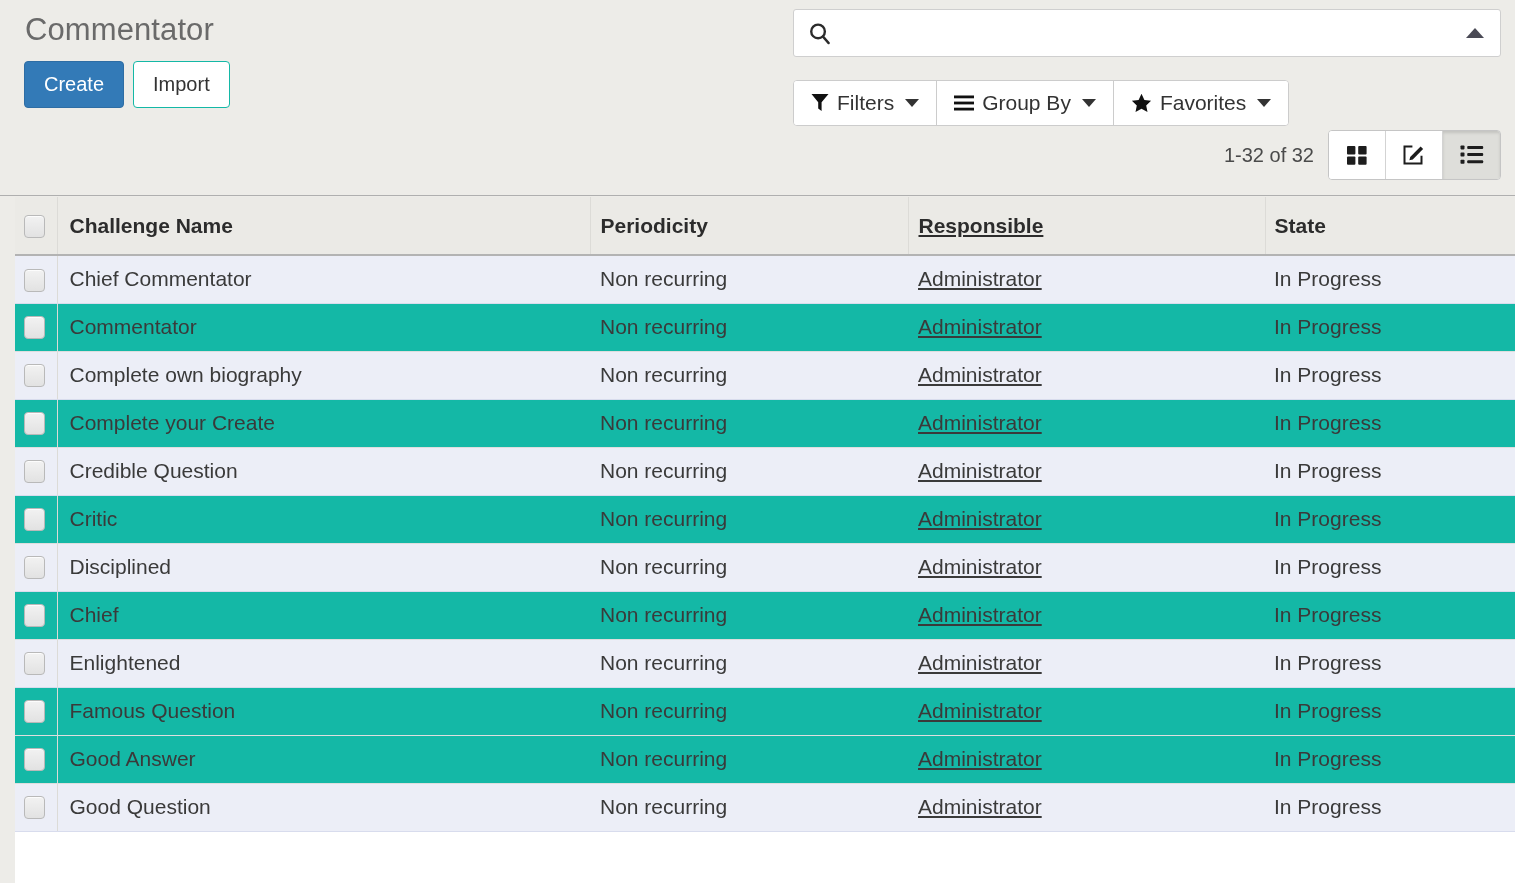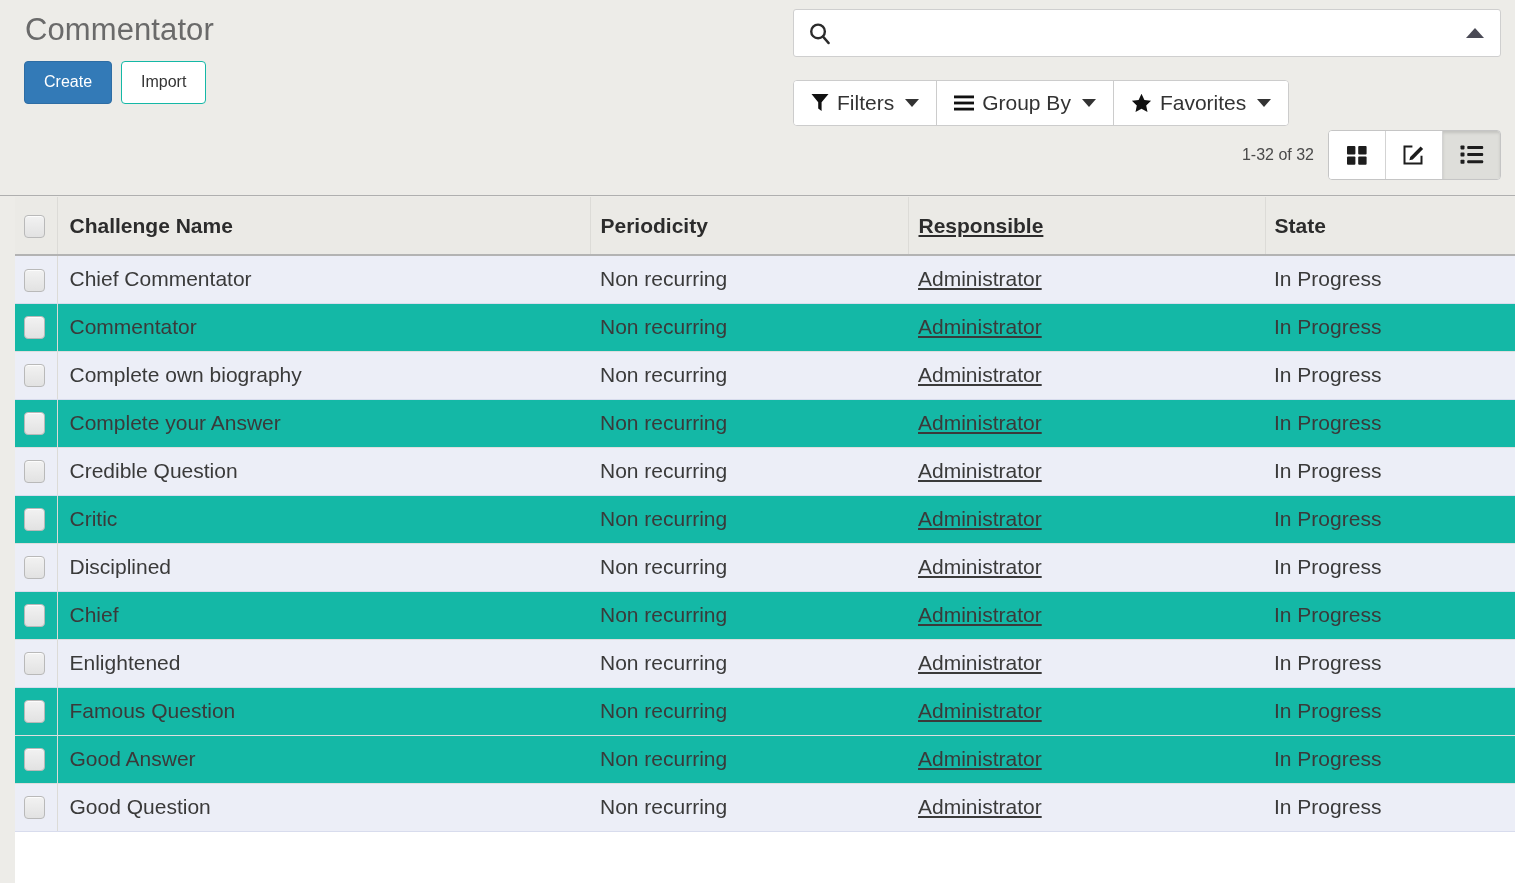--- a/index.html
+++ b/index.html
@@ -47,21 +47,21 @@
   }
 
   .btn-row {
     margin-top: 13px;
     display: flex;
     align-items: flex-start;
   }
 
   .btn {
     font-family: "Liberation Sans", sans-serif;
-    font-size: 16px;
+    font-size: 20px;
     line-height: 1;
     padding: 12px 19px 13px 19px;
     border-radius: 4px;
     cursor: pointer;
     white-space: nowrap;
     display: inline-block;
   }
 
   .btn-primary {
     background: #337ab7;
@@ -162,21 +162,21 @@
 
   
   .pager-row {
     position: absolute;
     right: 14px;
     top: 130px;
     display: flex;
     align-items: center;
   }
   .pager-text {
-    font-size: 16px;
+    font-size: 20px;
     color: #4a4a4a;
     margin-right: 14px;
     white-space: nowrap;
   }
   .view-switcher {
     display: flex;
     border: 1px solid #c5c5c5;
     border-radius: 4px;
     background: #ffffff;
     overflow: hidden;
@@ -418,21 +418,21 @@
           </tr>
           <tr class="odd">
             <td class="col-cb"><input type="checkbox" class="cbx" style=""></td>
             <td class="col-name">Complete own biography</td>
             <td class="col-period">Non recurring</td>
             <td class="col-resp">Administrator</td>
             <td class="col-state">In Progress</td>
           </tr>
           <tr class="even">
             <td class="col-cb"><input type="checkbox" class="cbx" style=""></td>
-            <td class="col-name">Complete your Answer</td>
+            <td class="col-name">Complete your Create</td>
             <td class="col-period">Non recurring</td>
             <td class="col-resp">Administrator</td>
             <td class="col-state">In Progress</td>
           </tr>
           <tr class="odd">
             <td class="col-cb"><input type="checkbox" class="cbx" style=""></td>
             <td class="col-name">Credible Question</td>
             <td class="col-period">Non recurring</td>
             <td class="col-resp">Administrator</td>
             <td class="col-state">In Progress</td>

